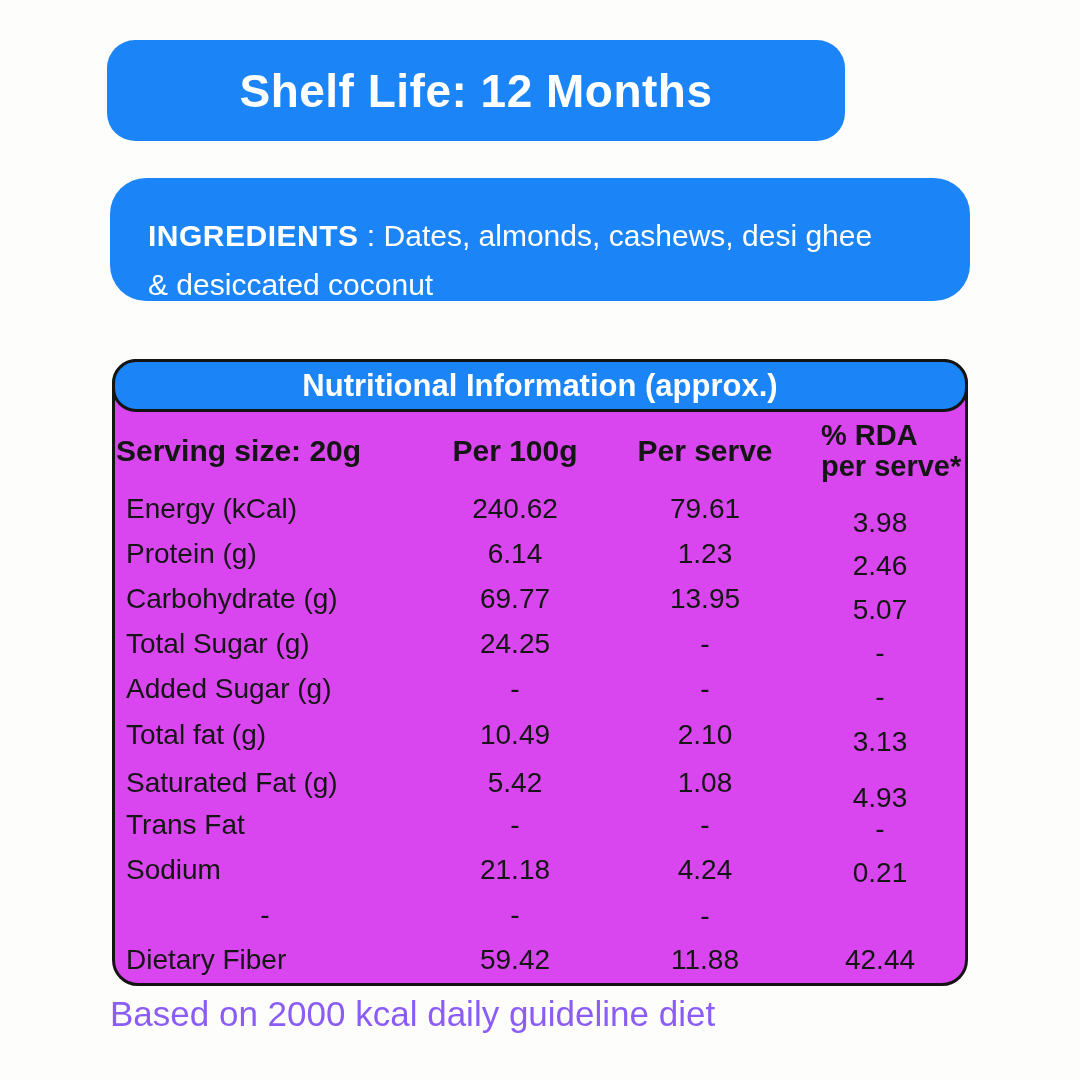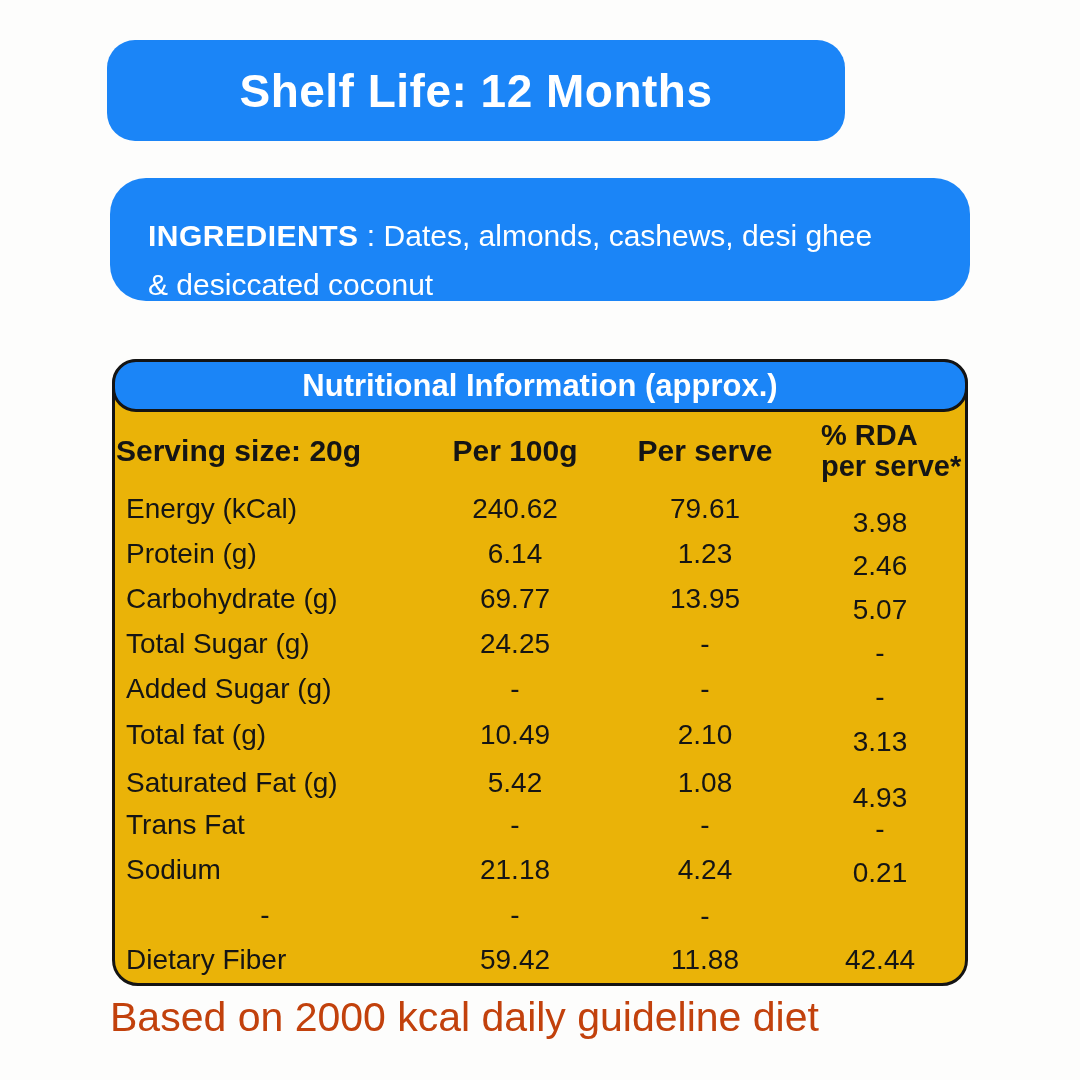--- a/index.html
+++ b/index.html
@@ -25,21 +25,21 @@
     position:absolute; left:110px; top:178px; width:860px; height:123px;
     background:#1b85f7; border-radius:36px;
     padding:33px 20px 0 38px;
     color:#ffffff; font-size:30px; line-height:49px;
   }
   .ingredients-box .ing-line { white-space:nowrap; }
   .ingredients-box .ing-heading { font-weight:700; letter-spacing:0.5px; }
   
   .ntable {
     position:absolute; left:112px; top:359px; width:856px; height:627px;
-    background:#eab308; border:3px solid #141414; border-radius:26px;
+    background:#d946ef; border:3px solid #141414; border-radius:26px;
   }
   .ntable-title-band {
     position:absolute; top:-3px; left:-3px; width:856px; height:53px;
     background:#1b85f7; border:3px solid #141414; border-radius:24px;
     display:flex; align-items:center; justify-content:center;
   }
   .ntable-title-band .title-text {
     color:#ffffff; font-size:31px; font-weight:700;
   }
   .thead {
@@ -66,21 +66,21 @@
   .trow:nth-child(5)  .cell-rda { top:8px; }
   .trow:nth-child(6)  .cell-rda { top:7px; }
   .trow:nth-child(7)  .cell-rda { top:5px;margin-top:20px; }
   .trow:nth-child(8)  .cell-rda { top:4px; }
   .trow:nth-child(9)  .cell-rda { top:3px; }
   .trow:nth-child(10) .cell-rda { top:1px; }
   .trow:nth-child(11) .cell-rda { top:0; }
   
   .footer-note {
     position:absolute; left:110px; top:994px;
-    font-size:41px; color:#c2410c;
+    font-size:35px; color:#8b5cf6;
   }
 </style>
 </head>
 <body>
 
 <div class="shelf-banner">
   <span class="banner-text">Shelf Life: 12 Months</span>
 </div>
 
 <div class="ingredients-box">

